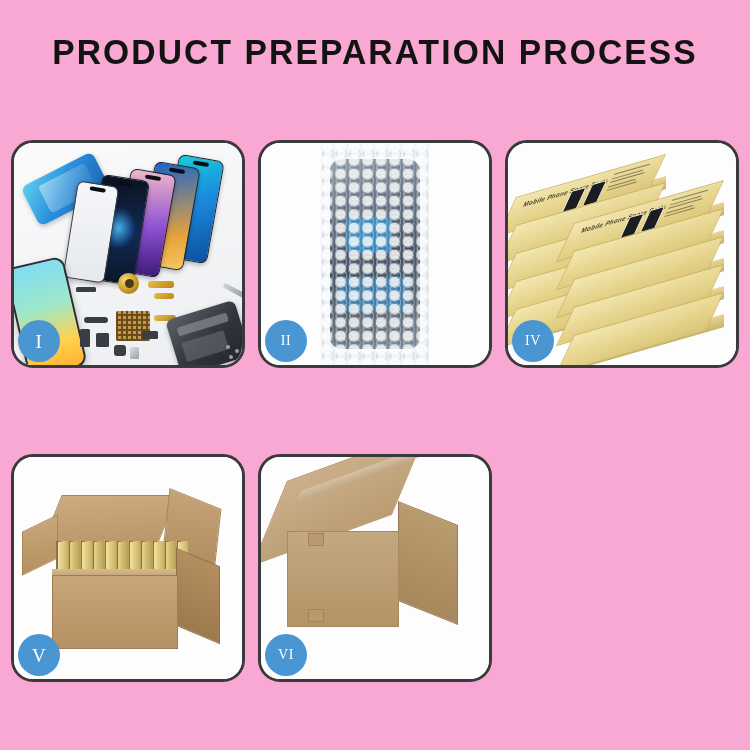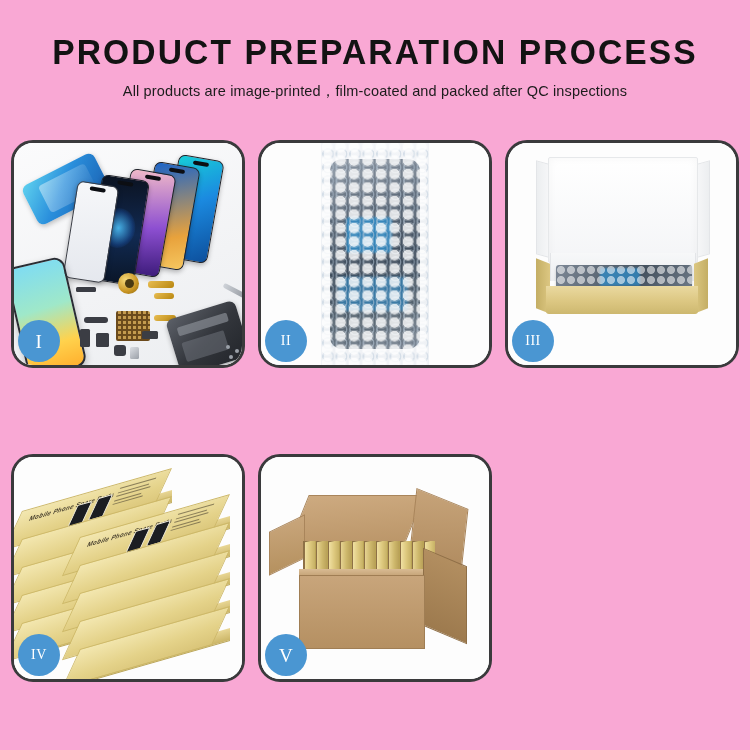--- a/index.html
+++ b/index.html
@@ -253,21 +253,20 @@
   .c6-tab1 { position:absolute; left:47px; top:76px; width:16px;height:13px; background:#b9996e; border:1px solid #a3835a; }
   .c6-tab2 { position:absolute; left:47px; top:152px; width:16px;height:13px; background:#b9996e; border:1px solid #a3835a; }
 </style>
 </head>
 <body>
 
 <div id="page">
 
   <div class="header">
     <div class="title">PRODUCT PREPARATION PROCESS</div>
-    <div class="subtitle">All products are image-printed，film-coated and packed after QC inspections</div>
   </div>
 
   <div class="grid">
 
     <div class="panel">
       <div class="panel-art">
         <div class="p1-bg"></div>
 
         <div class="film-blue"></div>
 
@@ -324,34 +323,20 @@
         <div class="bubble-pack">
           <span class="blue1"></span>
             <span class="blue2"></span>
         </div>
         <div class="bubbles2"></div>
         <div class="bubbles"></div>
       </div>
       <div class="badge wide">II</div>
     </div>
 
-    <div class="panel">
-      <div class="panel-art">
-        <div class="p3-bg"></div>
-        <div class="b3-flapL"></div>
-        <div class="b3-flapR"></div>
-        <div class="b3-lidback"></div>
-        <div class="b3-inner"></div>
-        <div class="b3-part"></div>
-        <div class="b3-sideL"></div>
-        <div class="b3-sideR"></div>
-        <div class="b3-front"></div>
-      </div>
-      <div class="badge wide">III</div>
-    </div>
 
     <div class="panel">
       <div class="panel-art">
         <div class="p4-bg"></div>
         <div class="stack">
 
           <div class="sbox" style="left:8px;  top:48px;">
             <div class="side"></div>
             <div class="top">
               <div class="lid-txt">Mobile Phone Spare Parts</div>
@@ -439,15 +424,27 @@
           <span class="yb b" style="left:110px;"></span>
           <span class="yb" style="left:122px;"></span>
         </div>
         <div class="c5-rim"></div>
         <div class="c5-side"></div>
         <div class="c5-front"></div>
       </div>
       <div class="badge">V</div>
     </div>
 
+    <div class="panel">
+      <div class="panel-art">
+        <div class="p6-bg"></div>
+        <div class="c6-side"></div>
+        <div class="c6-top"></div>
+        <div class="c6-tape"></div>
+        <div class="c6-front"></div>
+        <div class="c6-tab1"></div>
+        <div class="c6-tab2"></div>
+      </div>
+      <div class="badge wide">VI</div>
+    </div>
 
   </div>
 </div>
 
 </body></html>

